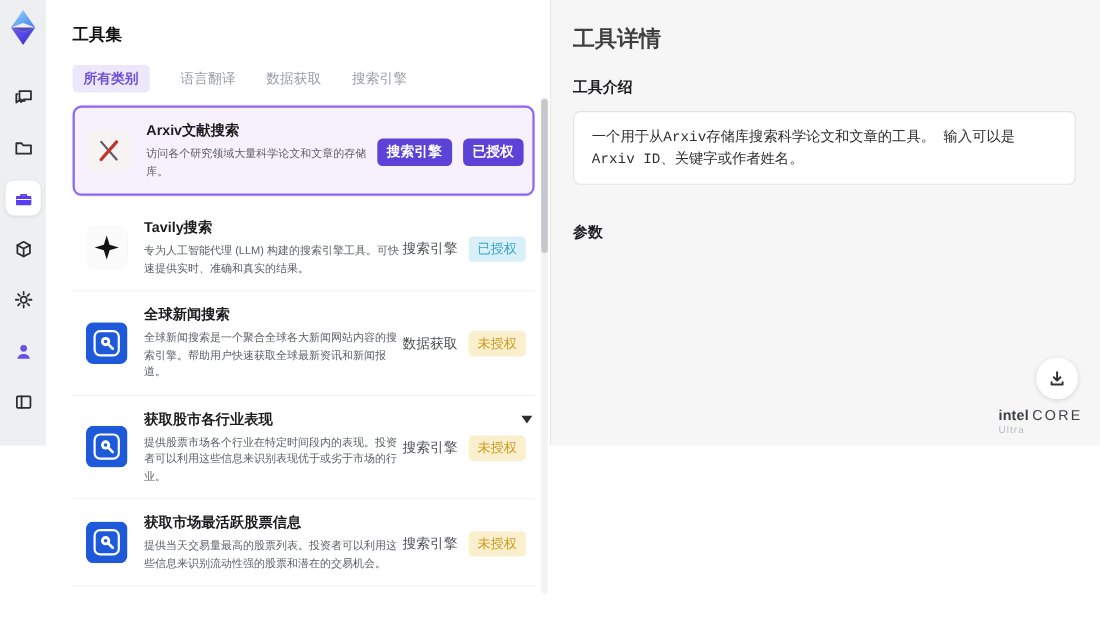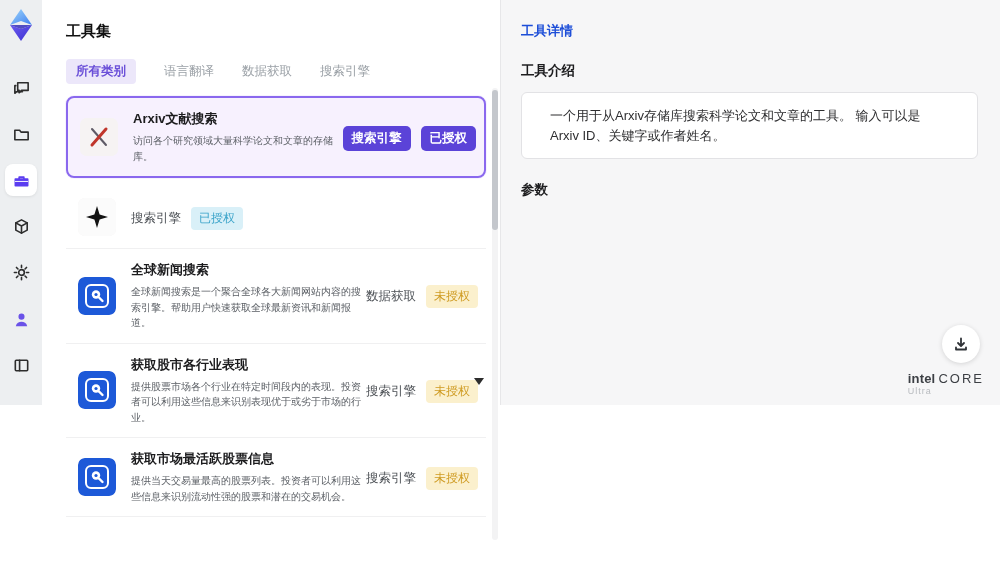--- a/index.html
+++ b/index.html
@@ -38,23 +38,23 @@
   .auth-badge.ok { background:#d9f0f8; color:#3aa3c9; }
   .auth-badge.no { background:#fbf0cd; color:#cf9b22; }
   .cat-badge.solid, .auth-badge.solid { background:#5b43d8; color:#fff; font-size:12.5px; font-weight:600; padding:4px 9px; border-radius:5px; }
 
   .scrollbar-track { position:absolute; top:88px; right:2px; width:6px; height:452px; background:#f3f3f4; border-radius:3px; }
   .scrollbar-thumb { position:absolute; top:2px; left:0; width:6px; height:140px; background:#c4c7cc; border-radius:3px; }
   .scroll-corner { position:absolute; right:16px; bottom:20px; width:0; height:0; border-left:5px solid transparent; border-right:5px solid transparent; border-top:7px solid #2d2d2d; }
 
   
   .detail-panel { flex:1; background:#f6f6f7; border-left:1px solid #e7e7e9; padding:22px 22px 0 20px; position:relative; }
-  .detail-title { font-size:13px; font-weight:700; color:#1d4ed8; margin-bottom:22px; }
+  .detail-title { font-size:20px; font-weight:700; color:#404040; margin-bottom:22px; }
   .section-heading { font-size:13.5px; font-weight:700; color:#1c1c1e; margin-bottom:12px; }
-  .info-box { background:#fff; border:1px solid #e2e2e5; border-radius:6px; padding:13px 28px; font-size:13px; color:#2e2e30; line-height:1.5; margin-bottom:22px; }
+  .info-box { background:#fff; border:1px solid #e2e2e5; border-radius:6px; padding:13px 16px; font-size:13px; color:#2e2e30; line-height:1.5; margin-bottom:34px;font-family:Liberation Mono, monospace; }
   .param-head { display:flex; align-items:baseline; gap:8px; margin-bottom:9px; }
   .param-name { font-size:13px; font-weight:700; color:#1c1c1e; }
   .param-type { font-size:11.5px; color:#8a8d92; }
   .param-required { font-size:11.5px; color:#e24b4b; }
   .param-desc { font-size:12.5px; color:#55585d; }
 
   .download-fab { position:absolute; right:20px; bottom:42px; width:38px; height:38px; border-radius:50%; background:#fff; box-shadow:0 1px 5px rgba(0,0,0,.14); display:flex; align-items:center; justify-content:center; cursor:pointer; }
   .download-fab svg { width:16px; height:16px; stroke:#2f3237; fill:none; stroke-width:1.8; stroke-linecap:round; stroke-linejoin:round; }
   .intel-brand { position:absolute; right:16px; bottom:8px; text-align:left; color:#3c3f44; line-height:1.1; }
   .intel-word { font-size:13px; font-weight:700; letter-spacing:.2px; }
@@ -159,20 +159,24 @@
     </div>
   </div>
 
   <div class="tool-row">
     <div class="tool-icon">
             <svg viewBox="0 0 38 38">
               <rect width="38" height="38" fill="#fbfbfb"></rect>
               <path d="M19 8l2.6 8.4L30 19l-8.4 2.6L19 30l-2.6-8.4L8 19l8.4-2.6z" fill="#141414"></path>
             </svg>
           </div>
+    <div class="tool-main">
+      <div class="tool-title">Tavily搜索</div>
+      <div class="tool-desc">专为人工智能代理 (LLM) 构建的搜索引擎工具。可快速提供实时、准确和真实的结果。</div>
+    </div>
     <div class="tool-badges">
       <span class="cat-badge">搜索引擎</span>
       <span class="auth-badge ok">已授权</span>
     </div>
   </div>
 
   <div class="tool-row">
     <div class="tool-icon">
             <svg viewBox="0 0 38 38">
               <rect width="38" height="38" rx="6" fill="#1d59d8"></rect>

